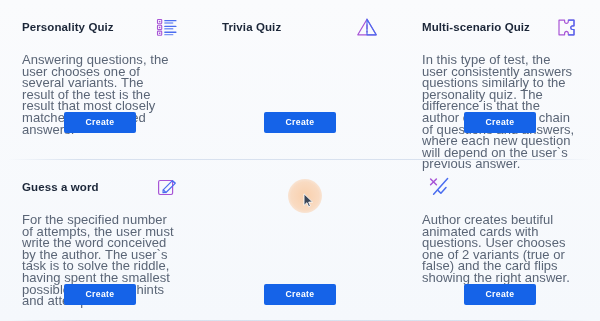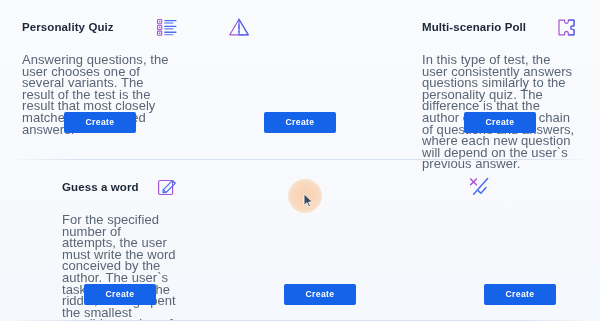--- a/index.html
+++ b/index.html
@@ -111,21 +111,21 @@
     cursor: pointer;
     line-height: 21px;
     padding: 0;
     text-align: center;
   }
 
   
   .row-top .card { height: 160px; }
   .row-top .card-action { bottom: 27px; }
 
-  .row-bottom .card { height: 161px; margin-left: 40px; }
+  .row-bottom .card { height: 161px; }
   .row-bottom .card-action { bottom: 16px; }
 
   
   .cursor-layer {
     position: absolute;
     left: 0; top: 0;
     width: 600px; height: 321px;
     pointer-events: none;
   }
   .cursor-halo {
@@ -171,37 +171,38 @@
           </span>
         </div>
         <p class="card-desc">Answering questions, the user chooses one of several variants. The result of the test is the result that most closely matches the selected answers.</p>
         <div class="card-action">
           <button class="create-btn">Create</button>
         </div>
       </div>
 
       <div class="card">
         <div class="card-head">
+          <h3 class="card-title">Trivia Quiz</h3>
           <span class="card-icon">
             <svg viewBox="0 0 22 22">
               <path d="M11 3.2 L20.2 18.8 L1.8 18.8 Z" fill="none" stroke="#a855d6" stroke-width="1.2" stroke-linejoin="round"></path>
               <path d="M11 3.2 L20.2 18.8 L11 18.8 Z" fill="none" stroke="#4a6df0" stroke-width="1.2" stroke-linejoin="round"></path>
               <rect x="10.35" y="8.2" width="1.3" height="5.2" rx="0.6" fill="#7a62e0"></rect>
               <circle cx="11" cy="15.7" r="0.85" fill="#7a62e0"></circle>
             </svg>
           </span>
         </div>
         <div class="card-action">
           <button class="create-btn">Create</button>
         </div>
       </div>
 
       <div class="card">
         <div class="card-head">
-          <h3 class="card-title">Multi-scenario Poll</h3>
+          <h3 class="card-title">Multi-scenario Quiz</h3>
           <span class="card-icon">
             <svg viewBox="0 0 22 22">
               <path d="M3 4.2 h5.6 v1.3 a1.85 1.85 0 1 0 3.7 0 V4.2 h5.7 v5.6 h-1.4 a1.85 1.85 0 1 0 0 3.7 h1.4 v5.3 h-5.7 v-1.5 a1.85 1.85 0 1 0 -3.7 0 v1.5 H3 Z" fill="none" stroke="#a855d6" stroke-width="1.2" stroke-linejoin="round"></path>
               <path d="M12.3 4.2 h5.7 v5.6 h-1.4 a1.85 1.85 0 1 0 0 3.7 h1.4 v5.3 h-5.7" fill="none" stroke="#4a6df0" stroke-width="1.2" stroke-linejoin="round"></path>
             </svg>
           </span>
         </div>
         <p class="card-desc">In this type of test, the user consistently answers questions similarly to the personality quiz. The difference is that the author can create a chain of questions and answers, where each new question will depend on the user`s previous answer.</p>
         <div class="card-action">
           <button class="create-btn">Create</button>
@@ -240,20 +241,21 @@
       <div class="card">
         <div class="card-head">
           <span class="card-icon">
             <svg viewBox="0 0 22 22">
               <path d="M2.6 3.0 L8.4 8.8 M8.4 3.0 L2.6 8.8" stroke="#a855d6" stroke-width="1.5" stroke-linecap="round"></path>
               <path d="M19.6 2.6 L5.6 18.2" stroke="#4a6df0" stroke-width="1.5" stroke-linecap="round"></path>
               <path d="M10.2 14.6 L12.9 17.3 L18.0 11.6" fill="none" stroke="#4a6df0" stroke-width="1.5" stroke-linecap="round" stroke-linejoin="round"></path>
             </svg>
           </span>
         </div>
+        <p class="card-desc">Author creates beutiful animated cards with questions. User chooses one of 2 variants (true or false) and the card flips showing the right answer.</p>
         <div class="card-action">
           <button class="create-btn">Create</button>
         </div>
       </div>
 
       <div class="row-divider" style="bottom:0;"></div>
     </div>
 
   </div>
 

